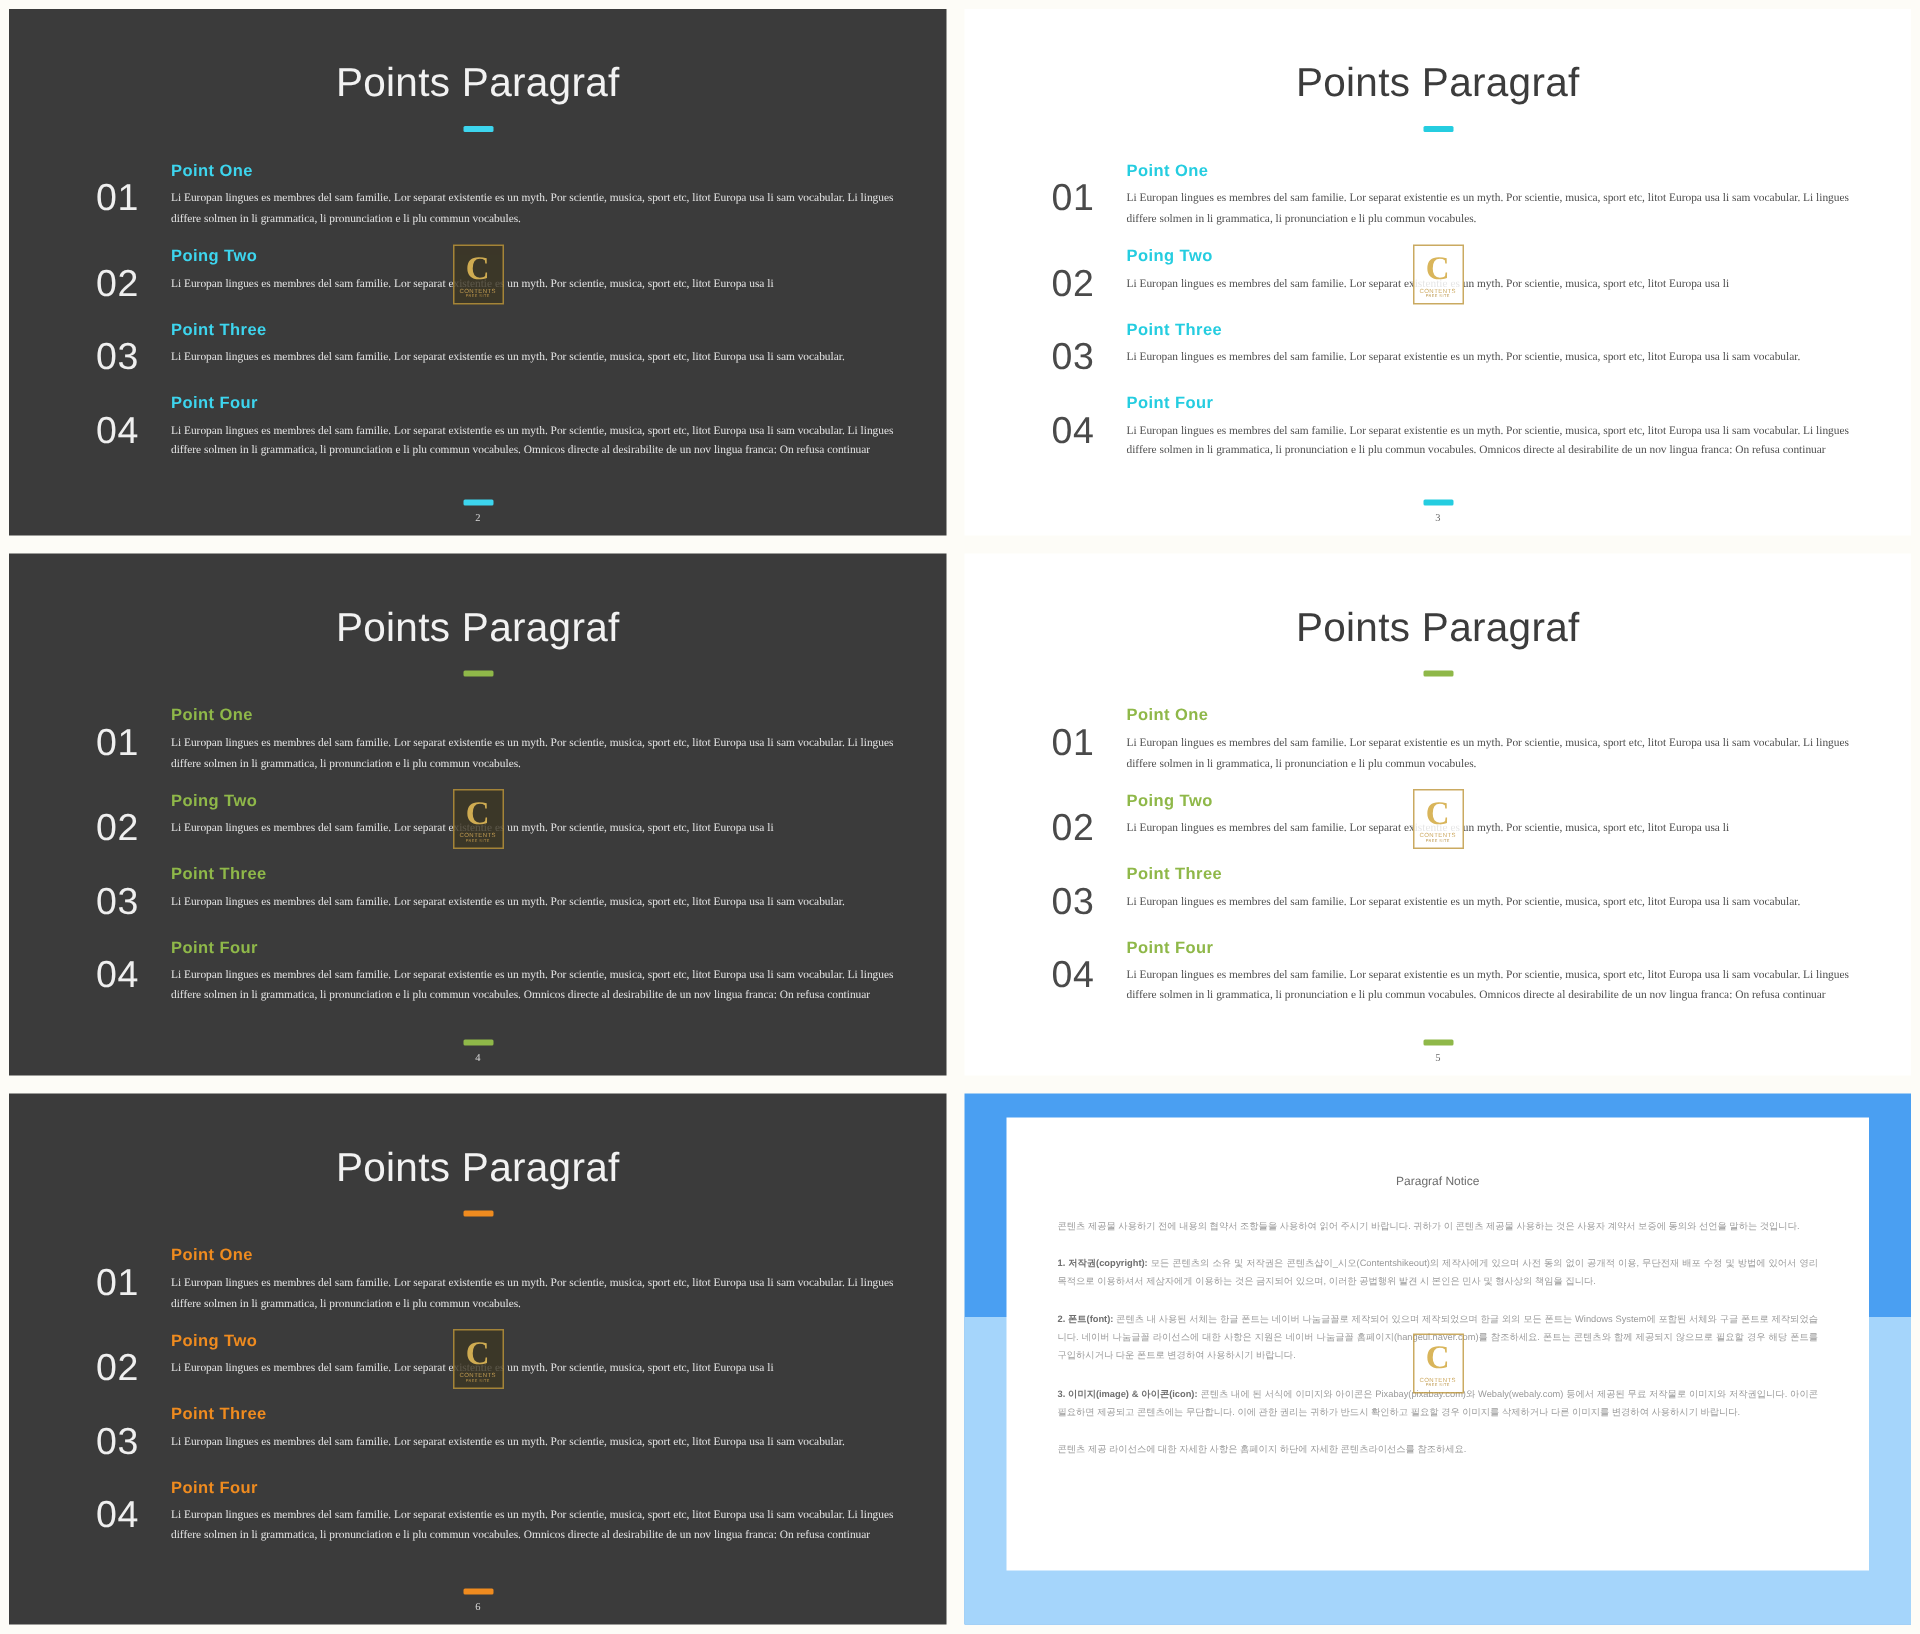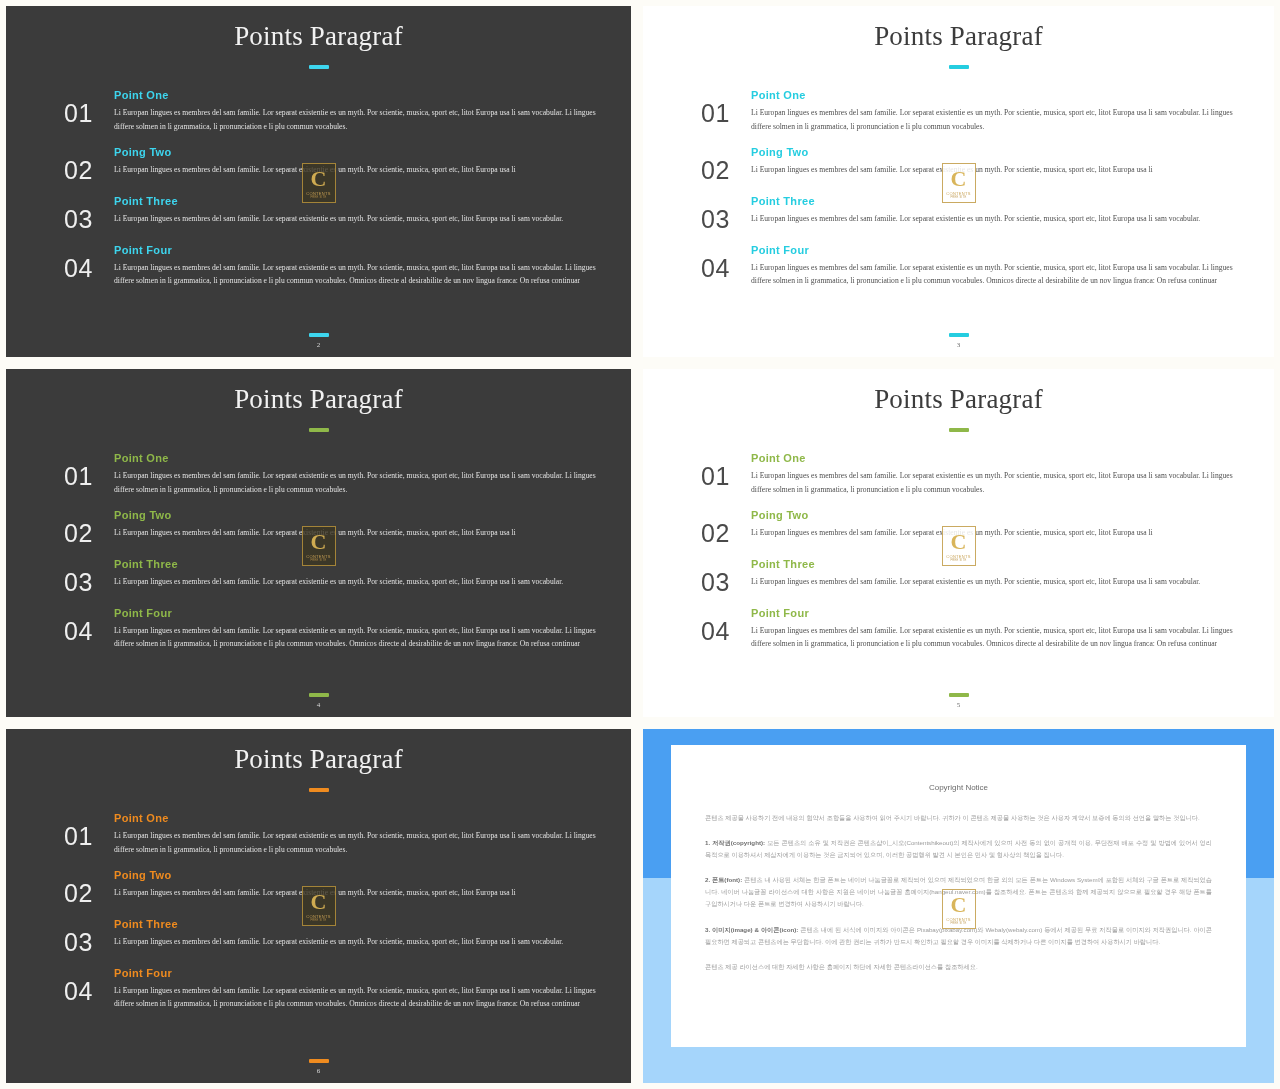--- a/index.html
+++ b/index.html
@@ -27,22 +27,22 @@
     overflow: hidden;
   }
   .slide.dark  { background: #3b3b3b; }
   .slide.light { background: #ffffff; }
 
   .slide-title {
     text-align: center;
     font-size: 27px;
     font-weight: 400;
     letter-spacing: 0.2px;
-    margin-top: 15px;
-    font-family: Liberation Serif, serif;
+    margin-top: 34px;
+    font-family: Liberation Sans, sans-serif;
   }
   .slide.dark  .slide-title { color: #f2f2f2; }
   .slide.light .slide-title { color: #3c3c3c; }
 
   .title-rule {
     width: 20px; height: 4px;
     margin: 13px auto 0 auto;
     border-radius: 1px;
   }
 
@@ -414,21 +414,21 @@
         <div class="footer-rule" style="background:#ef8b1f"></div>
         <div class="slide-number">6</div>
       </div>
     </div>
   </div>
 
   <div class="cell">
     <div class="copy-outer">
       <div class="band-low"></div>
       <div class="copy-sheet">
-        <div class="copy-title-en">Copyright Notice</div>
+        <div class="copy-title-en">Paragraf Notice</div>
         <div class="copy-body">
           <div class="copy-para">콘텐츠 제공물 사용하기 전에 내용의 협약서 조항들을 사용하여 읽어 주시기 바랍니다. 귀하가 이 콘텐츠 제공물 사용하는 것은 사용자 계약서 보증에 동의와 선언을 말하는 것입니다.</div>
           <div class="copy-para">
             <b>1. 저작권(copyright):</b>
             <span>모든 콘텐츠의 소유 및 저작권은 콘텐츠샵이_시오(Contentshikeout)의 제작사에게 있으며 사전 동의 없이 공개적 이용, 무단전재 배포 수정 및 방법에 있어서 영리 목적으로 이용하셔서 제삼자에게 이용하는 것은 금지되어 있으며, 이러한 공법행위 발견 시 본인은 민사 및 형사상의 책임을 집니다.</span>
           </div>
           <div class="copy-para">
             <b>2. 폰트(font):</b>
             <span>콘텐츠 내 사용된 서체는 한글 폰트는 네이버 나눔글꼴로 제작되어 있으며 제작되었으며 한글 외의 모든 폰트는 Windows System에 포함된 서체와 구글 폰트로 제작되었습니다. 네이버 나눔글꼴 라이선스에 대한 사항은 지원은 네이버 나눔글꼴 홈페이지(hangeul.naver.com)를 참조하세요. 폰트는 콘텐츠와 함께 제공되지 않으므로 필요할 경우 해당 폰트를 구입하시거나 다운 폰트로 변경하여 사용하시기 바랍니다.</span>
           </div>

